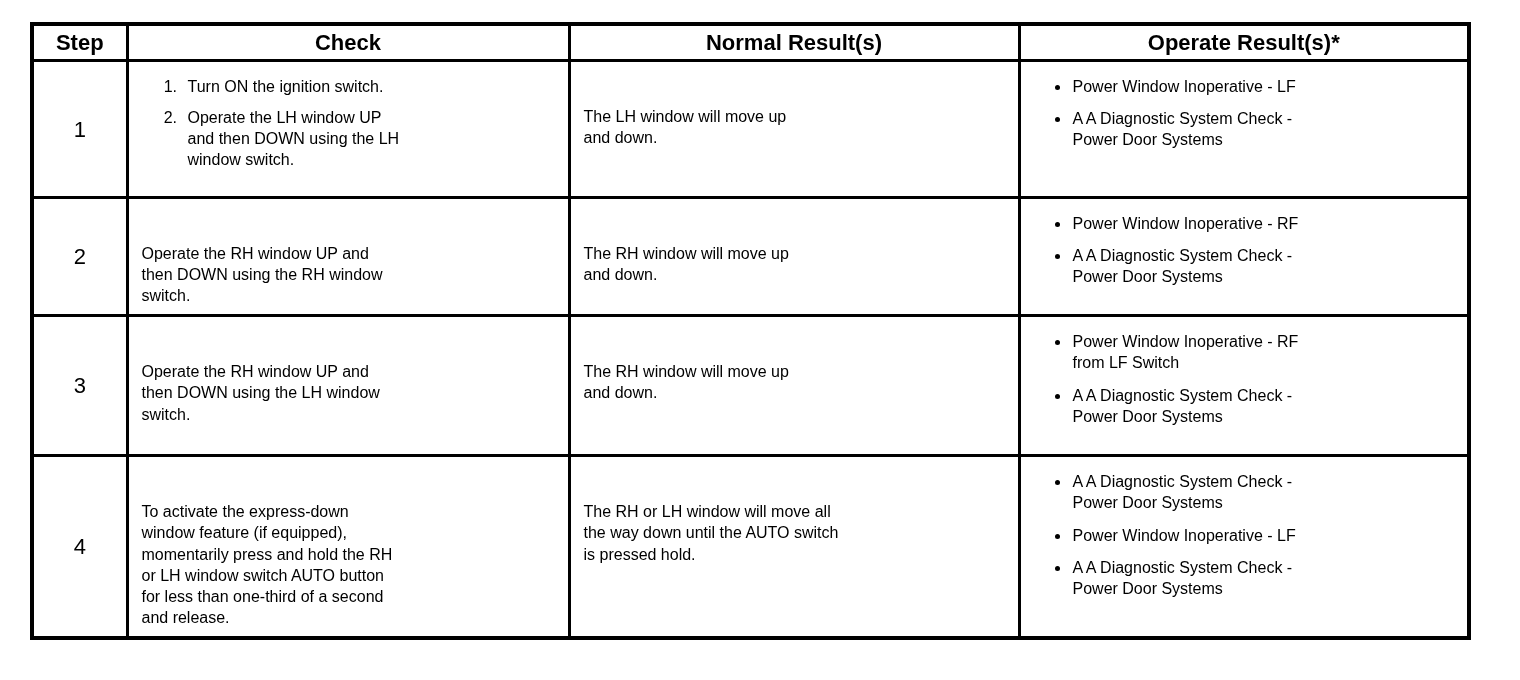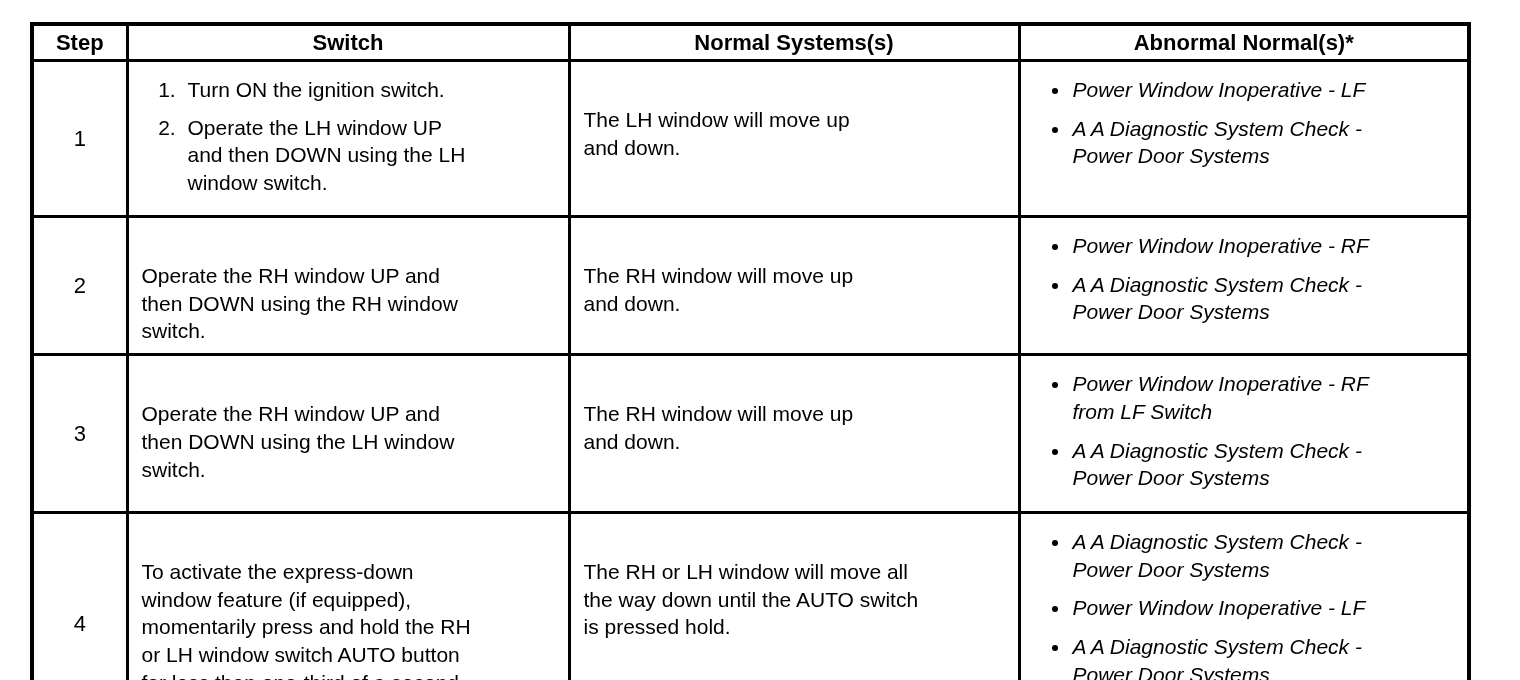--- a/index.html
+++ b/index.html
@@ -26,21 +26,21 @@
     border: 4px solid #000000;
   }
   col.c-step     { width: 95px; }
   col.c-action   { width: 442px; }
   col.c-normal   { width: 450px; }
   col.c-abnormal { width: 450px; }
 
   th, td {
     border: 3px solid #000000;
     vertical-align: top;
-    font-size: 21px;
+    font-size: 16px;
     line-height: 1.32;
     color: #000000;
   }
   thead tr { height: 35px; }
   th {
     font-weight: bold;
     font-size: 22px;
     text-align: center;
     vertical-align: middle;
     padding: 2px 4px;
@@ -72,43 +72,42 @@
   ol.action-list li {
     margin-bottom: 10px;
     padding-left: 6px;
   }
   ul.abnormal-list {
     margin: 6px 0 0 0;
     padding-left: 44px;
     list-style: disc;
   }
   ul.abnormal-list li {
-    font-style: italic;
     white-space: pre-line;
     margin-bottom: 11px;
     padding-left: 2px;
   }
 </style>
 </head>
 <body>
 
 <div class="page">
   <table class="diag-table">
     <colgroup>
       <col class="c-step">
       <col class="c-action">
       <col class="c-normal">
       <col class="c-abnormal">
     </colgroup>
     <thead>
       <tr>
         <th>Step</th>
-        <th>Switch</th>
-        <th>Normal Systems(s)</th>
-        <th>Abnormal Normal(s)*</th>
+        <th>Check</th>
+        <th>Normal Result(s)</th>
+        <th>Operate Result(s)*</th>
       </tr>
     </thead>
     <tbody id="table-body">
   <tr>
     <td class="step">1</td>
     <td class="action">
             <ol class="action-list"><li>Turn ON the ignition switch.</li><li>Operate the LH window UP
 and then DOWN using the LH
 window switch.</li></ol>
           </td>

